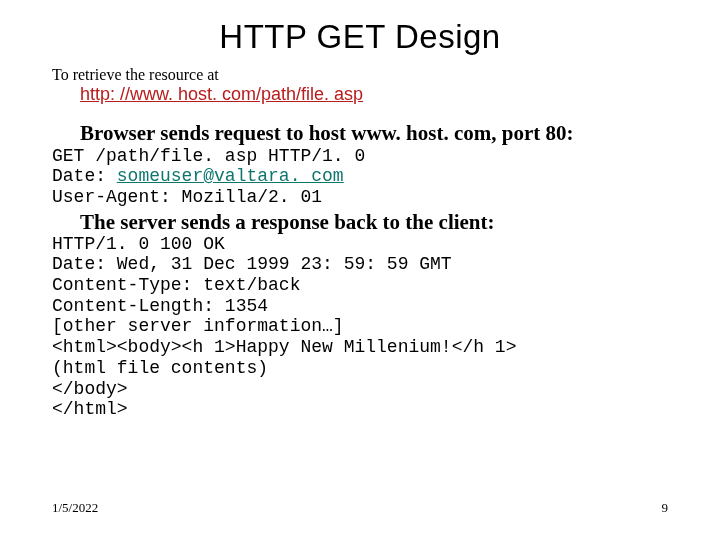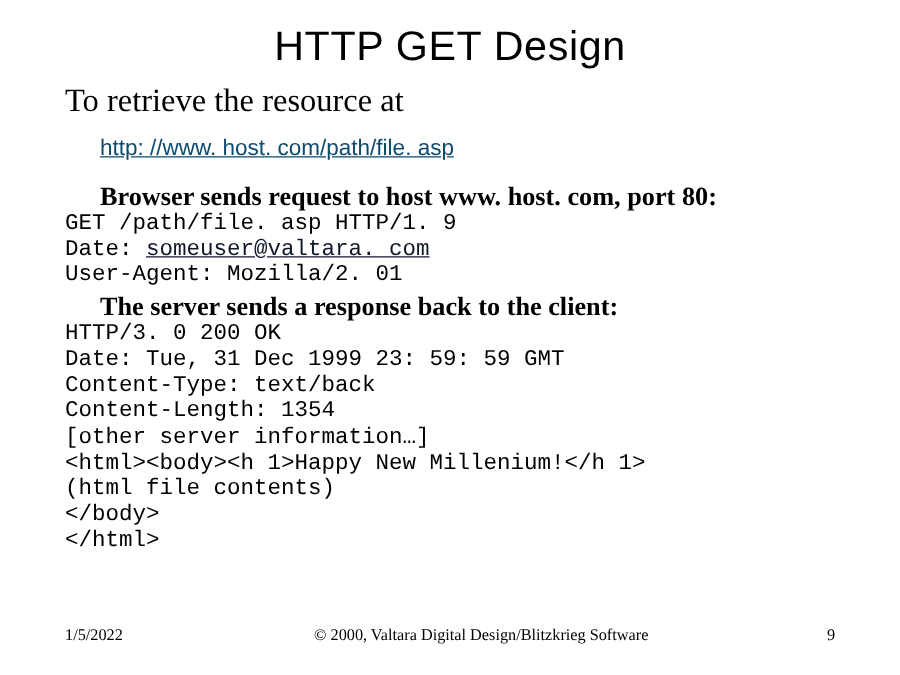--- a/index.html
+++ b/index.html
@@ -14,48 +14,48 @@
   }
   .title {
     text-align: center;
     font-size: 33px;
     font-family: Arial, Helvetica, sans-serif;
     font-weight: 400;
     margin-bottom: 10px;
     letter-spacing: 0.5px;
   }
   .intro {
-    font-size: 26px;
+    font-size: 16px;
     line-height: 1.15;
-    margin-bottom: 12px;
+    margin-bottom: 0;
   }
   .url-line {
     font-family: Arial, Helvetica, sans-serif;
     font-size: 18px;
-    color: #0c4a6e;
+    color: #b91c1c;
     text-decoration: underline;
     margin-left: 28px;
     margin-bottom: 16px;
     display: inline-block;
   }
   .section-head {
     font-size: 21px;
     font-weight: bold;
     line-height: 1.15;
     margin-bottom: 0px;
     margin-left: 28px;
   }
   .code {
     font-family: "Courier New", Courier, monospace;
     font-size: 18px;
     line-height: 1.15;
     white-space: pre;
   }
   .code .link {
-    color: #0f172a;
+    color: #0f766e;
     text-decoration: underline;
   }
   .block1 { margin-bottom: 2px; }
   .block2 { margin-bottom: 0; }
   .footer {
     position: absolute;
     bottom: 24px;
     left: 52px;
     right: 52px;
     display: flex;
@@ -72,35 +72,34 @@
 <body>
 
 
 
 <h1 class="title">HTTP GET Design</h1>
 
 <div class="intro">To retrieve the resource at</div>
 <a class="url-line">http: //www. host. com/path/file. asp</a>
 
 <div class="section-head">Browser sends request to host www. host. com, port 80:</div>
-<div class="code block1"><span>GET /path/file. asp HTTP/1. 9</span>
+<div class="code block1"><span>GET /path/file. asp HTTP/1. 0</span>
 <span>Date: </span><span class="link">someuser@valtara. com</span>
 <span>User-Agent: Mozilla/2. 01</span></div>
 
 <div class="section-head">The server sends a response back to the client:</div>
-<div class="code block2"><span>HTTP/3. 0 200 OK</span>
-<span>Date: Tue, 31 Dec 1999 23: 59: 59 GMT</span>
+<div class="code block2"><span>HTTP/1. 0 100 OK</span>
+<span>Date: Wed, 31 Dec 1999 23: 59: 59 GMT</span>
 <span>Content-Type: text/back</span>
 <span>Content-Length: 1354</span>
 <span>[other server information…]</span>
 <span>&lt;html&gt;&lt;body&gt;&lt;h 1&gt;Happy New Millenium!&lt;/h 1&gt;</span>
 <span>(html file contents)</span>
 <span>&lt;/body&gt;</span>
 <span>&lt;/html&gt;</span></div>
 
 <div class="footer">
   <div class="footer-left">1/5/2022</div>
-  <div class="footer-center">© 2000, Valtara Digital Design/Blitzkrieg Software</div>
   <div class="footer-right">9</div>
 </div>
 
 
 
 
 </body></html>

